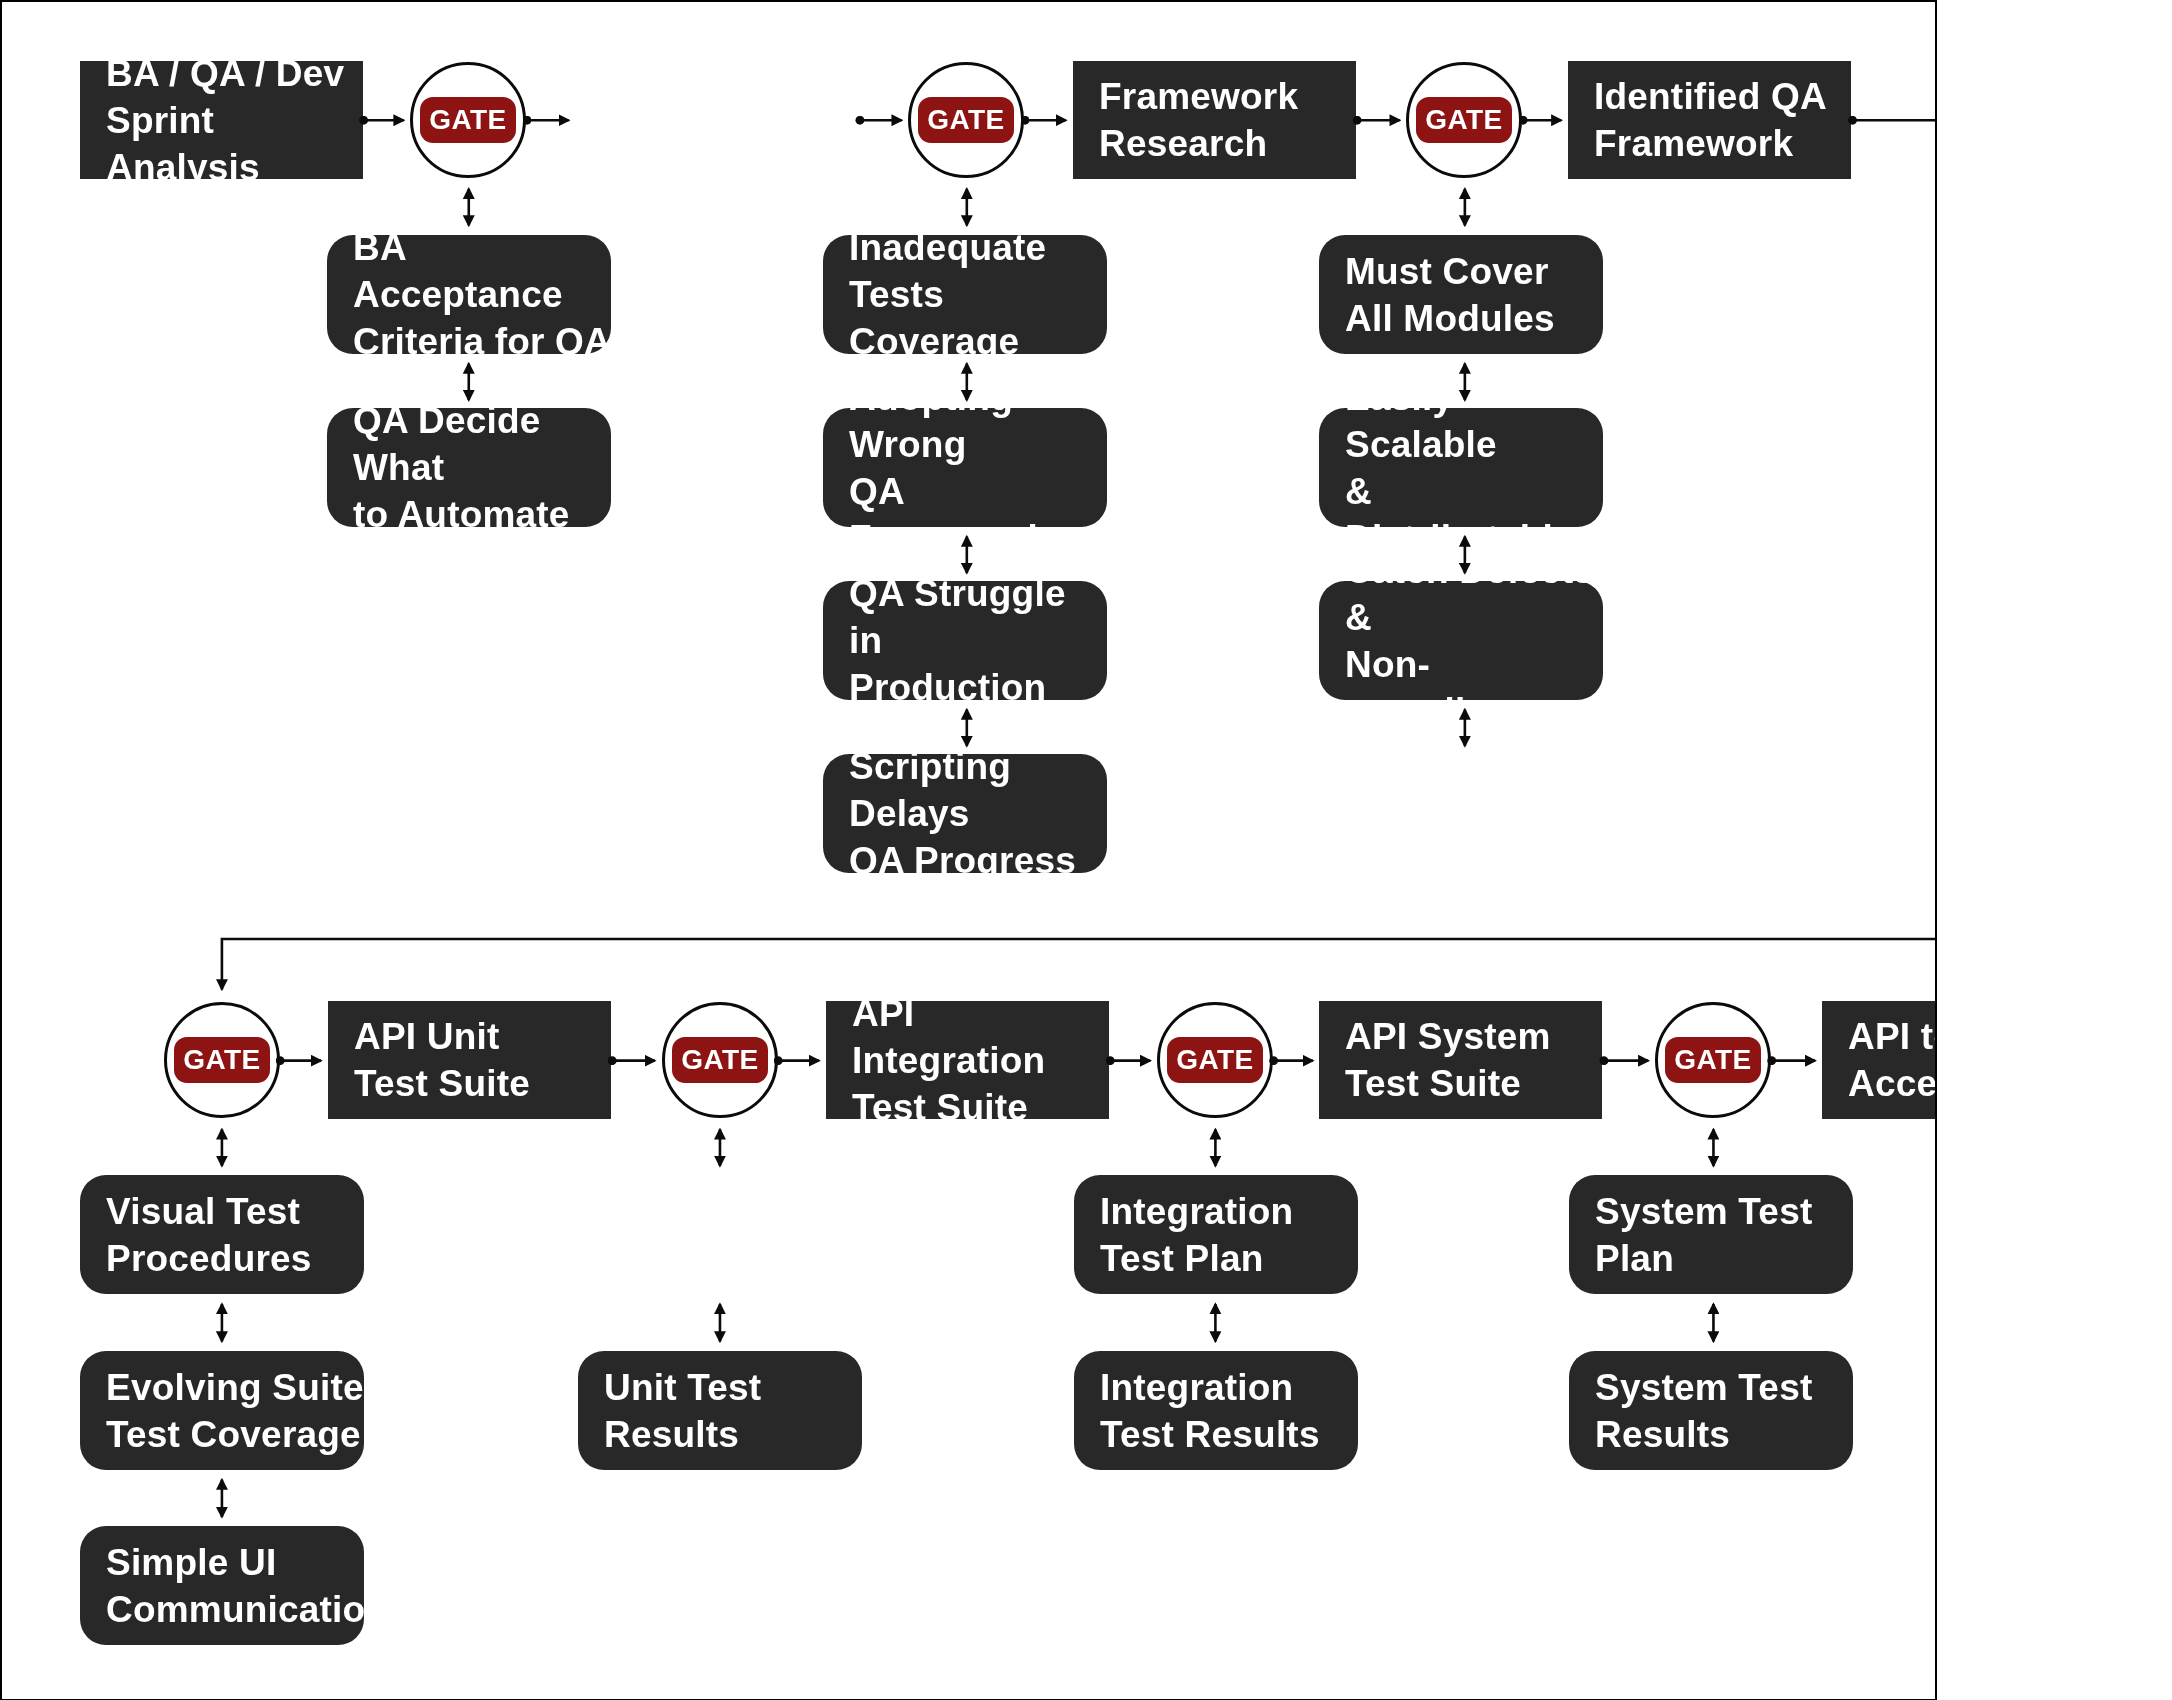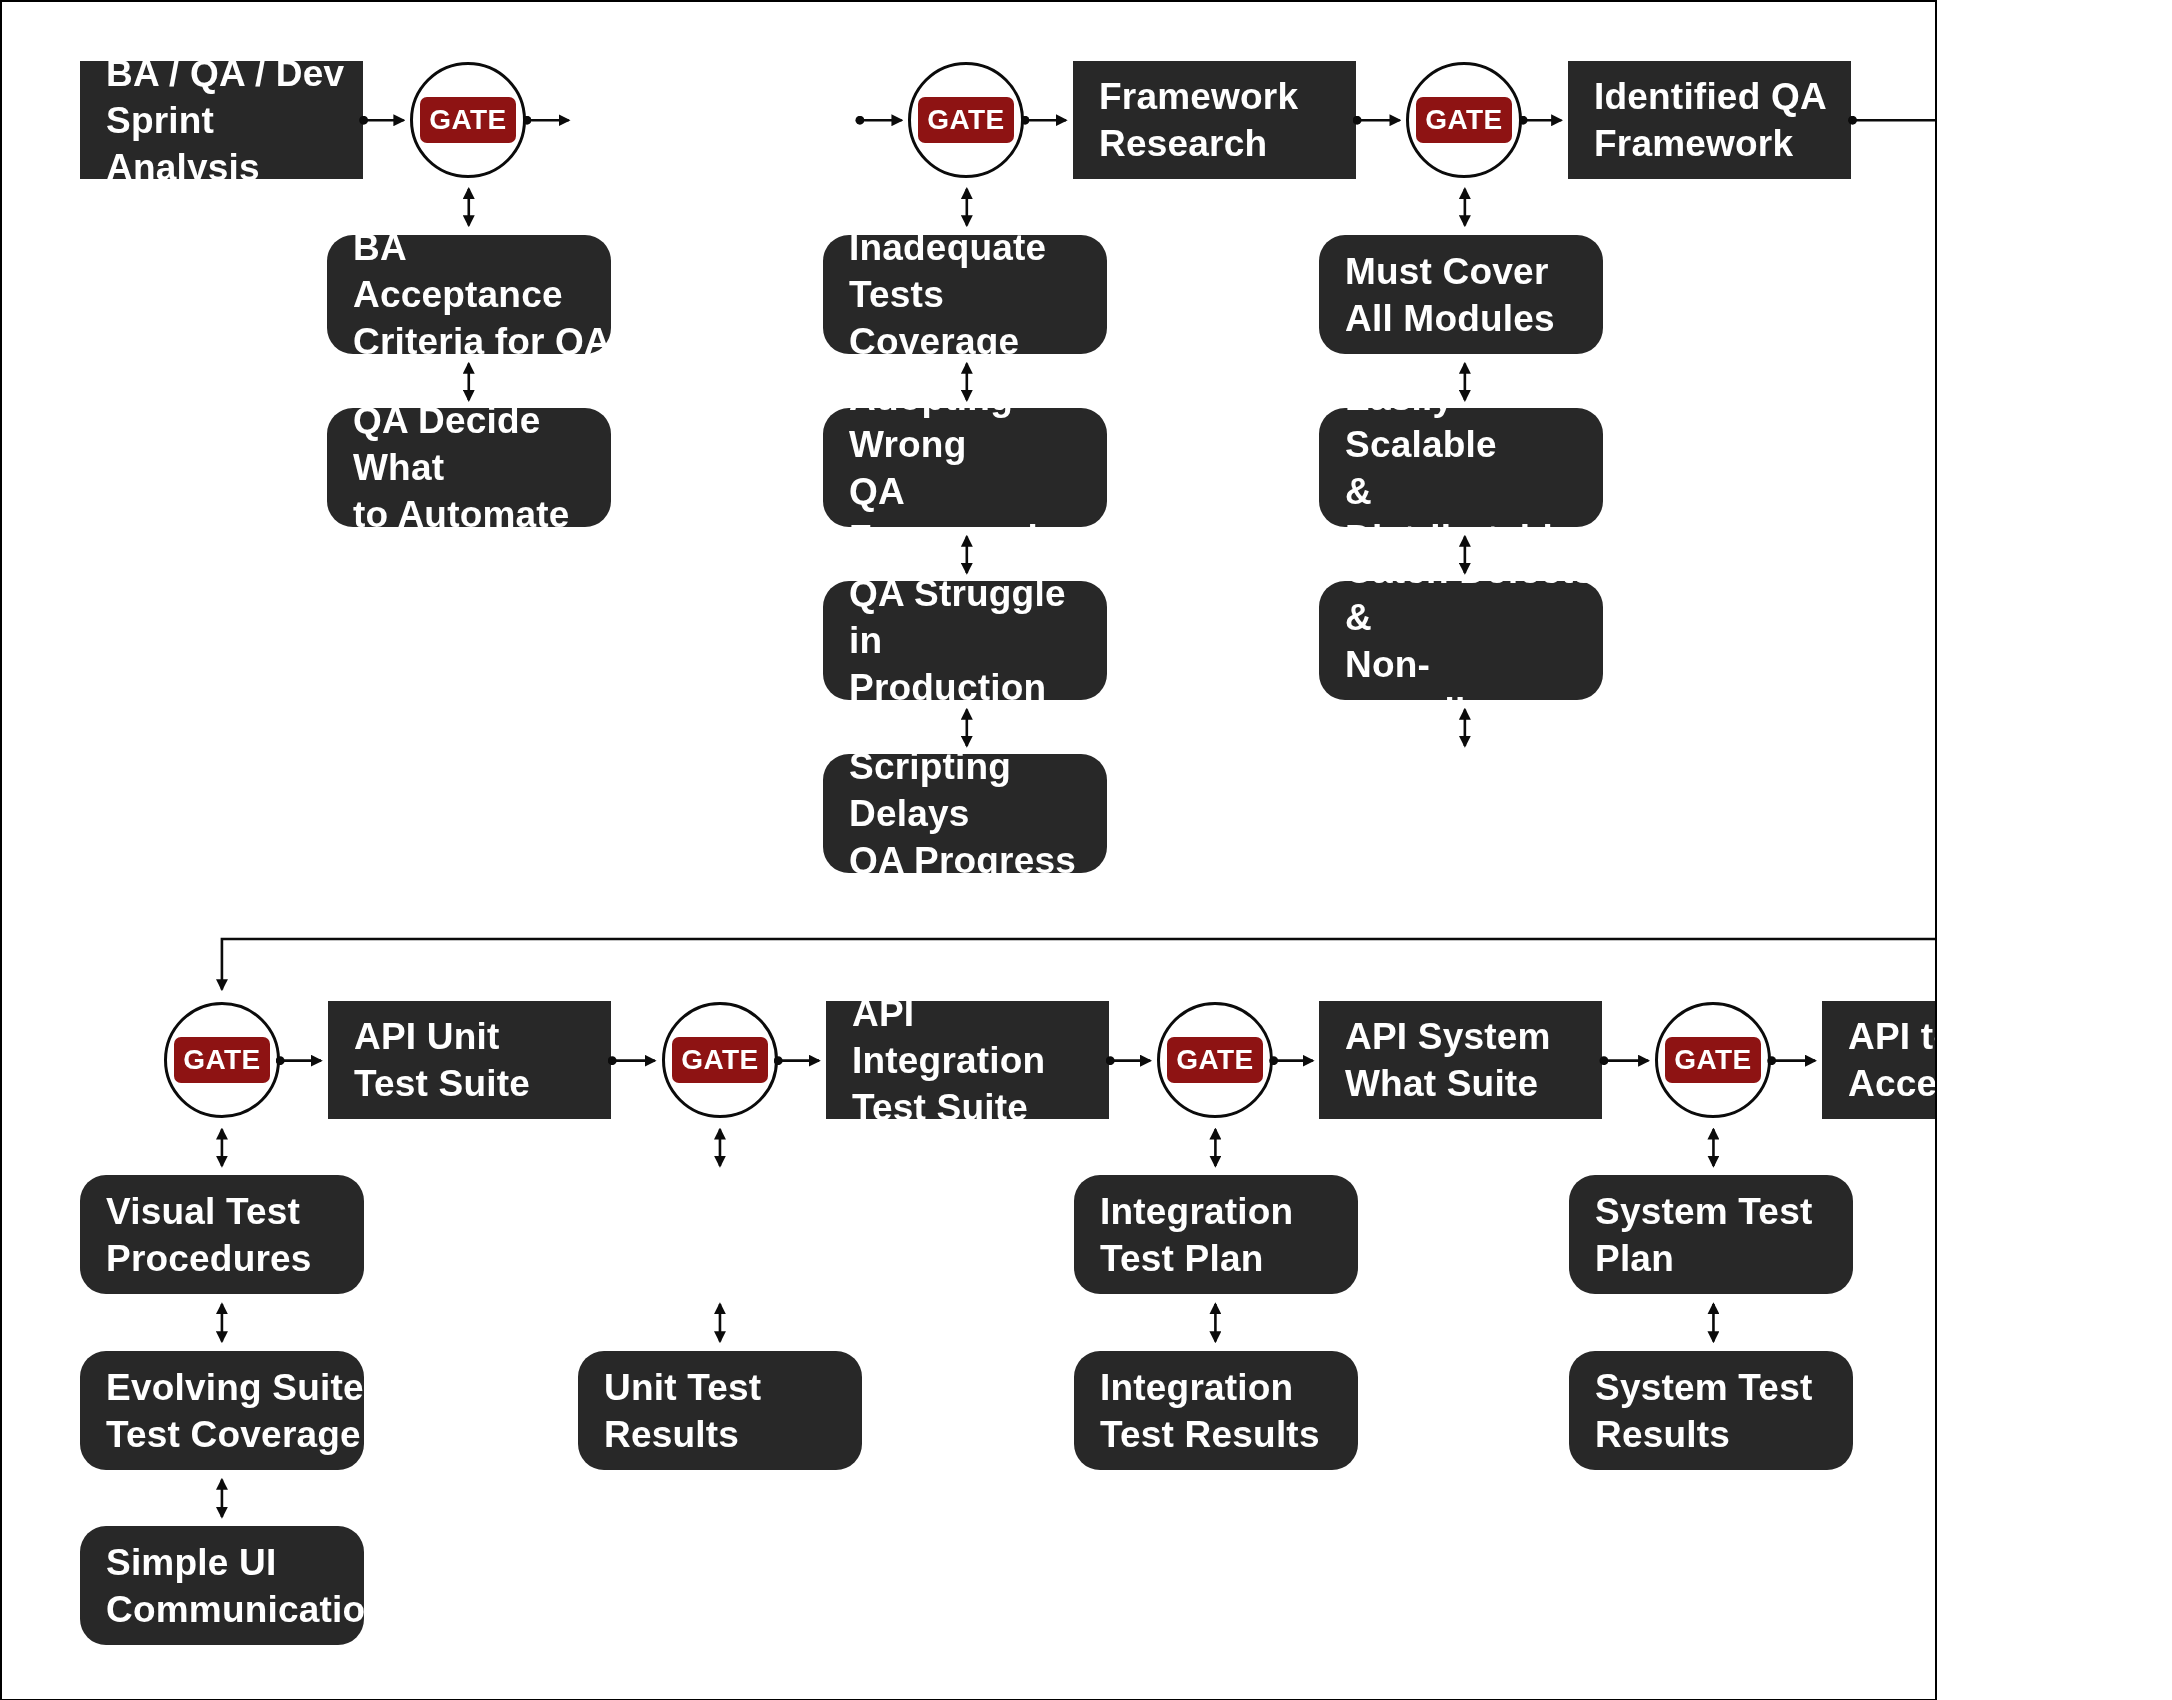--- a/index.html
+++ b/index.html
@@ -54,21 +54,21 @@
     align-items:center;
     justify-content:center;
   }
   .gate-badge{
     background:#8E1313;
     color:#ffffff;
     font-weight:700;
     font-size:28px;
     line-height:28px;
     padding:8.7px 9.6px;
-    border-radius:7px;
+    border-radius:13px;
     letter-spacing:0.4px;
   }
   #wires{
     position:absolute;
     left:0;top:0;
     pointer-events:none;
   }
 </style>
 </head>
 <body>
@@ -124,21 +124,21 @@
     </div>
   <div class="gate" style="left:1653px;top:1000px">
       <span class="gate-badge">GATE</span>
     </div>
 
   <div class="stage" style="left:326px;top:999px">API Unit
 Test Suite</div>
   <div class="stage" style="left:824px;top:999px">API Integration
 Test Suite</div>
   <div class="stage" style="left:1317px;top:999px">API System
-What Suite</div>
+Test Suite</div>
   <div class="stage" style="left:1820px;top:999px">API to
 Acceptance</div>
 
   <div class="sub" style="left:78px;top:1173px">Visual Test
 Procedures</div>
   <div class="sub" style="left:78px;top:1349px">Evolving Suite
 Test Coverage</div>
   <div class="sub" style="left:78px;top:1524px">Simple UI
 Communication</div>
 

